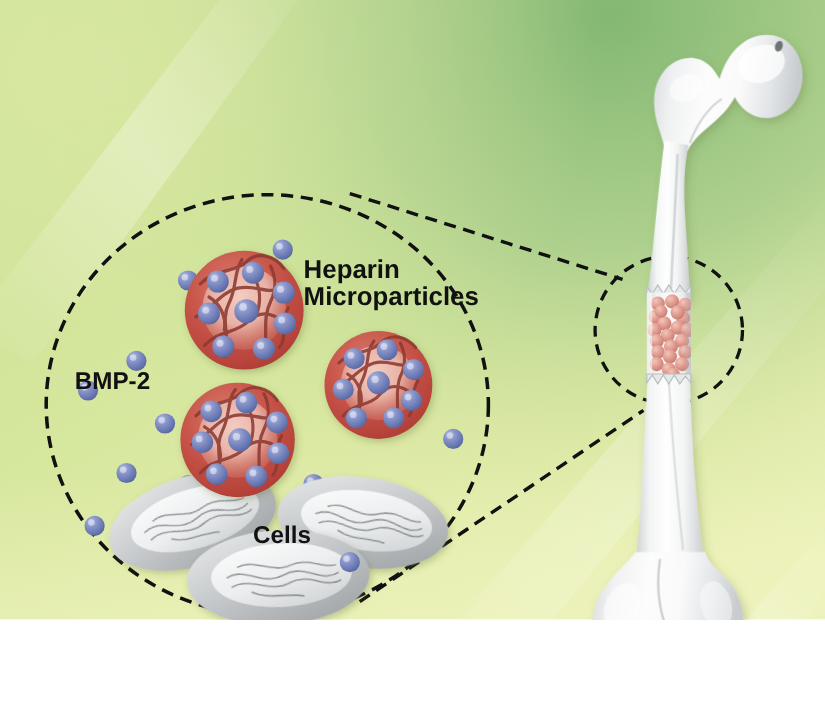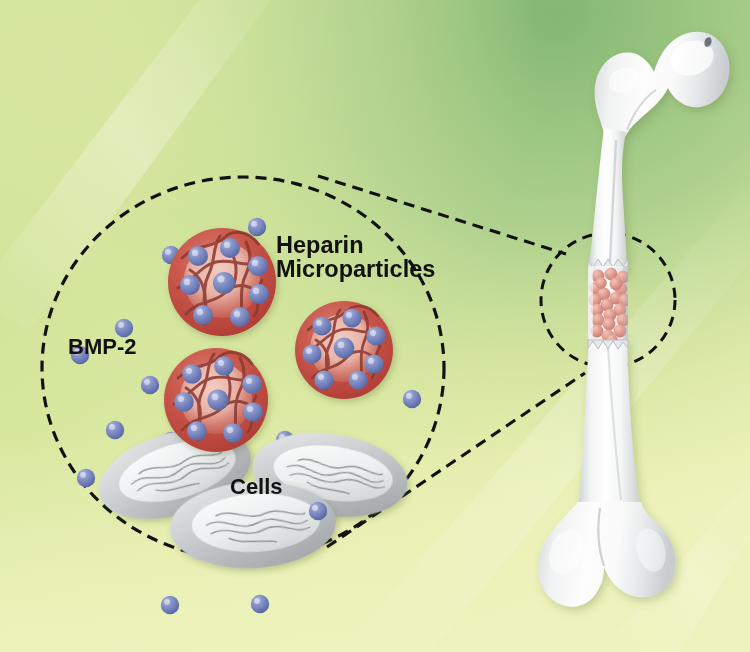--- a/index.html
+++ b/index.html
@@ -4,21 +4,21 @@
 <title>Heparin Microparticles Bone Graphic</title>
 <style>
   html, body {
     margin: 0;
     padding: 0;
     background: #ffffff;
   }
   #stage {
     position: relative;
     width: 750px;
-    height: 652px;
+    height: 563px;
     overflow: hidden;
     font-family: "Liberation Sans", sans-serif;
   }
   #stage svg {
     display: block;
   }
   .lbl {
     font-family: "Liberation Sans", sans-serif;
     font-weight: bold;
     fill: #111111;

